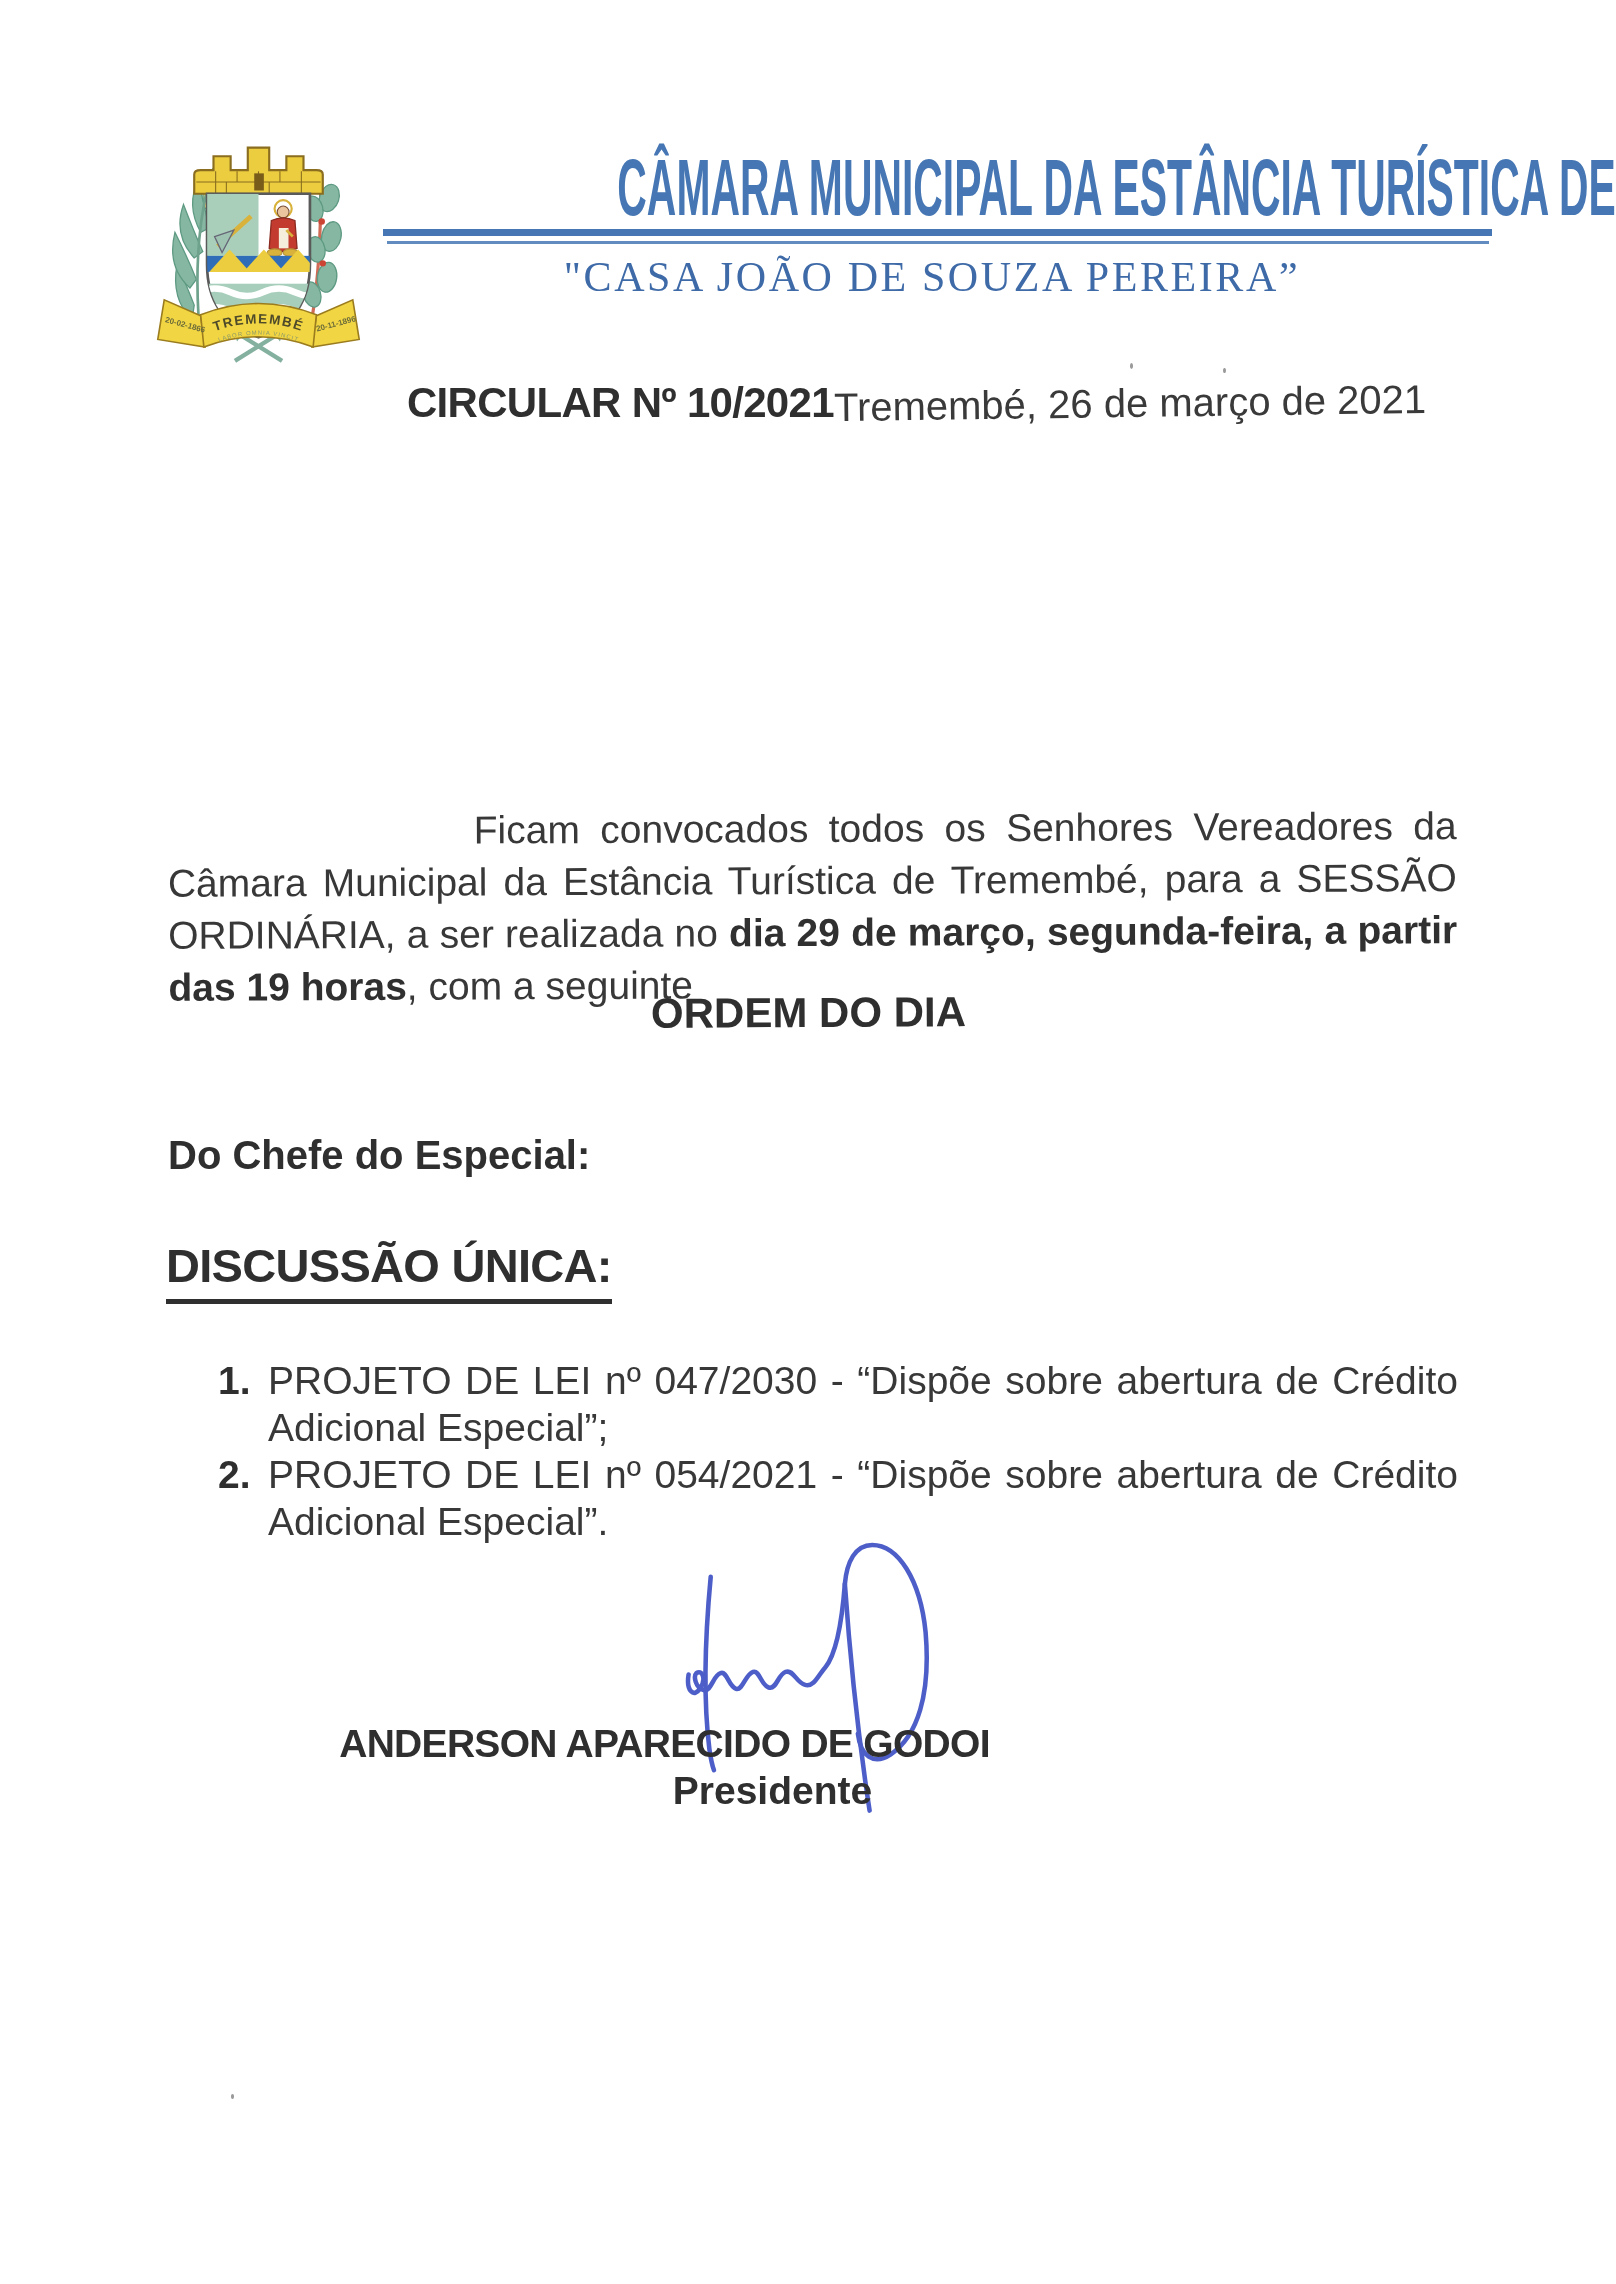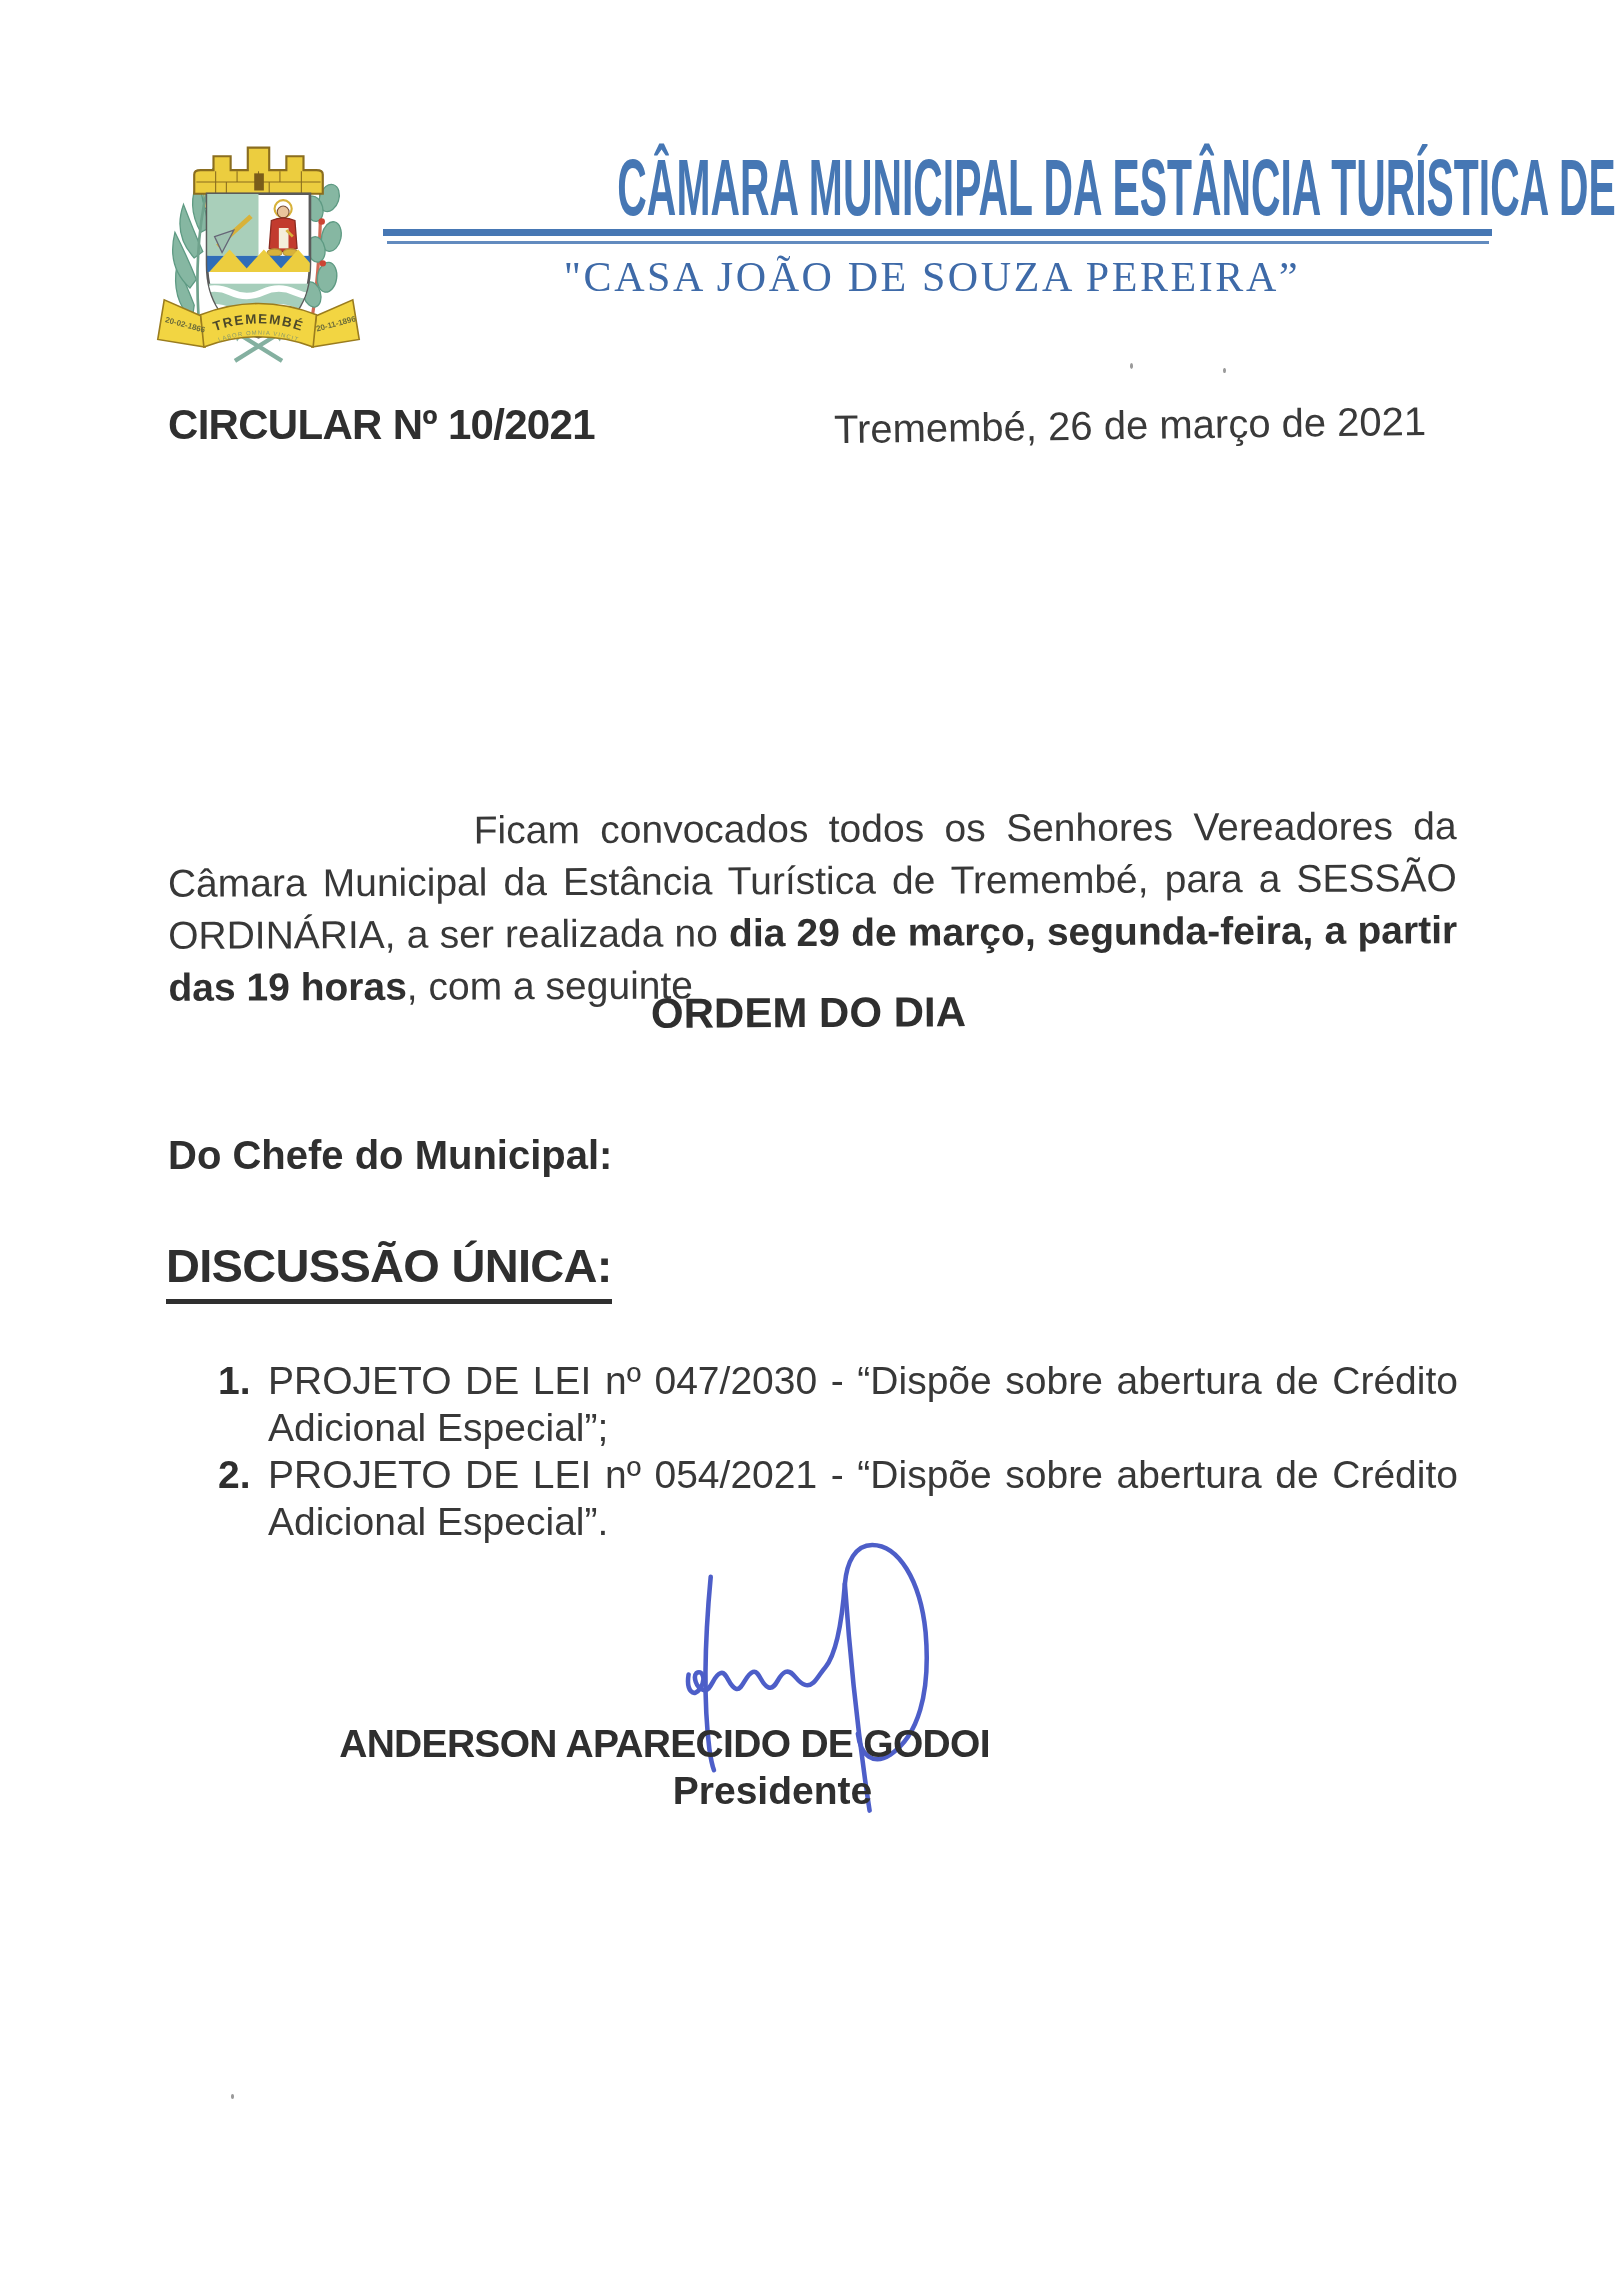--- a/index.html
+++ b/index.html
@@ -26,22 +26,22 @@
   }
   .title-rule{position:absolute;left:383px;top:229px;width:1109px;height:7.2px;background:var(--title-color,#4677b4);}
   .title-rule2{position:absolute;left:387px;top:241px;width:1102px;height:2.6px;background:var(--title-color,#4677b4);opacity:.85;}
   .subtitle{
     position:absolute;left:430px;top:253px;width:1004px;text-align:center;
     font-family:"Liberation Serif",serif;font-size:42px;letter-spacing:2.6px;
     color:var(--subtitle-color,#3e6aa8);
   }
   
   .meta-row{
-    position:absolute;left:168px;top:401px;width:1258px;
-    display:flex;justify-content:space-between;align-items:baseline;
+    position:absolute;left:168px;top:379px;width:1258px;
+    display:flex;justify-content:flex-end;align-items:baseline;
   }
   .circular{font-size:42px;font-weight:bold;color:#2f2f2f;letter-spacing:-0.7px;}
   .dateline{font-size:40px;color:#3a3a3a;transform:rotate(-0.8deg);}
   
   .paragraph{
     position:absolute;left:168px;top:764px;width:1289px;
     font-size:39px;line-height:52px;text-align:justify;text-indent:306px;
     transform:rotate(-0.25deg);
   }
   .paragraph b{color:#303030;}
@@ -184,21 +184,21 @@
 
   <div class="meta-row">
     <span class="circular">CIRCULAR Nº 10/2021</span>
     <span class="dateline">Tremembé, 26 de março de 2021</span>
   </div>
 
   <p class="paragraph"><span>Ficam convocados todos os Senhores Vereadores da Câmara Municipal da Estância Turística de Tremembé, para a SESSÃO ORDINÁRIA, a ser realizada no </span><b>dia 29 de março, segunda-feira, a partir das 19 horas</b><span>, com a seguinte</span></p>
 
   <div class="order-heading">ORDEM DO DIA</div>
 
-  <div class="from-heading">Do Chefe do Municipal:</div>
+  <div class="from-heading">Do Chefe do Especial:</div>
 
   <div class="discussion-heading">
     <span>DISCUSSÃO ÚNICA:</span>
   </div>
 
   <div class="item-list">
     <p class="item"><span class="num">1.</span><span>PROJETO DE LEI nº 047/2030 - “Dispõe sobre abertura de Crédito Adicional Especial”;</span></p>
     <p class="item"><span class="num">2.</span><span>PROJETO DE LEI nº 054/2021 - “Dispõe sobre abertura de Crédito Adicional Especial”.</span></p>
   </div>
 

